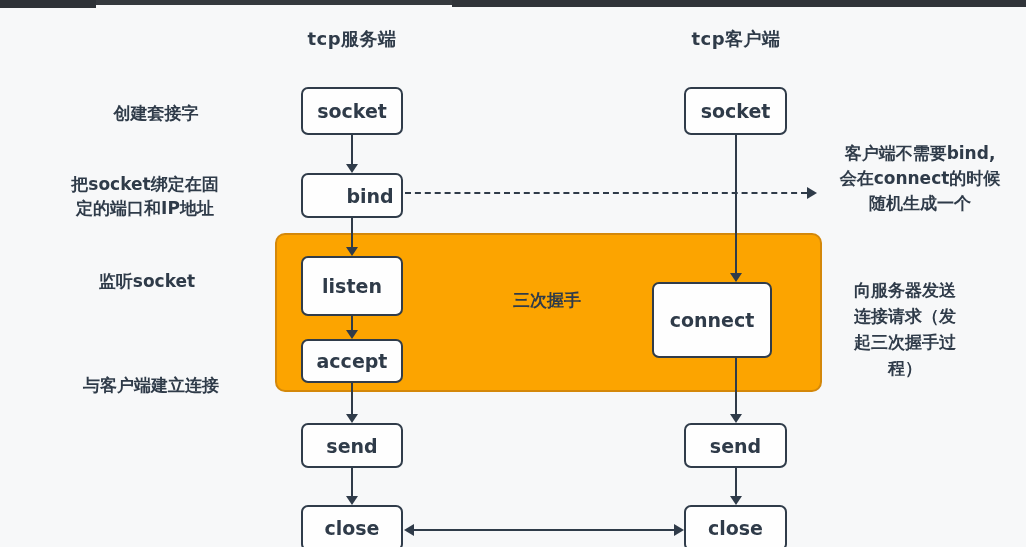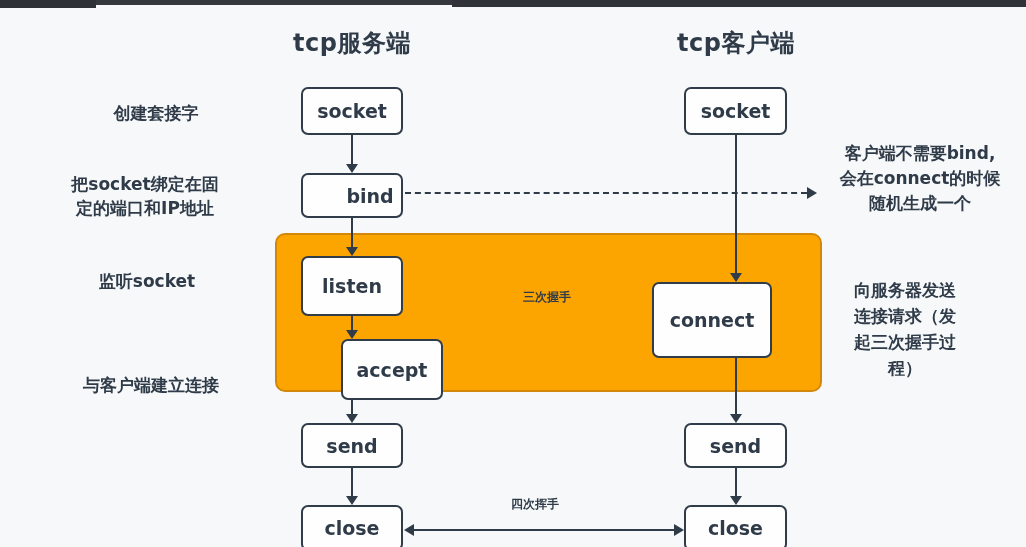--- a/index.html
+++ b/index.html
@@ -8,21 +8,21 @@
     background:#f7f8f9;
     font-family:"DejaVu Sans","Liberation Sans",sans-serif;
     color:#2f3b49;
   }
   .topstrip{position:absolute;left:0;top:0;width:1026px;height:5px;background:#35393e;}
   .topstrip-corner{position:absolute;left:0;top:0;width:96px;height:8px;background:#2e3237;}
   .topstrip-right{position:absolute;left:452px;top:0;width:574px;height:7px;background:#303439;}
 
   .col-title{
     position:absolute;width:140px;text-align:center;
-    font-size:24px;font-weight:bold;letter-spacing:.5px;
+    font-size:18px;font-weight:bold;letter-spacing:.5px;
   }
   .title-server{left:282px;top:27px;}
   .title-client{left:666px;top:27px;}
 
   .annot{
     position:absolute;text-align:center;font-weight:bold;font-size:17px;
     white-space:pre-line;line-height:24px;
   }
   .a1{left:61px;top:101px;width:190px;}
   .a2{left:45px;top:172px;width:200px;}
@@ -30,35 +30,35 @@
   .a4{left:46px;top:373px;width:210px;}
   .r1{left:818px;top:141px;width:204px;line-height:25px;}
   .r2{left:840px;top:277px;width:130px;line-height:26px;}
 
   .handshake-zone{
     position:absolute;left:275px;top:233px;width:547px;height:159px;
     background:#fca400;border:2px solid #d4880a;border-radius:10px;
     box-sizing:border-box;
   }
   .zone-label{
-    position:absolute;text-align:center;font-weight:bold;font-size:12px;
+    position:absolute;text-align:center;font-weight:bold;font-size:17px;
   }
   .hs{left:487px;top:289px;width:120px;}
   .wh{left:465px;top:496px;width:140px;}
 
   .node{
     position:absolute;width:102px;box-sizing:border-box;
     background:#fefefe;border:2px solid #303c4a;border-radius:7px;
     display:flex;align-items:center;justify-content:center;
     font-size:19px;font-weight:600;color:#2f3b49;
   }
   .s-socket{left:301px;top:87px;height:48px;}
   .s-bind  {left:301px;top:173px;height:45px;padding-left:36px;}
   .s-listen{left:301px;top:256px;height:60px;}
-  .s-accept{left:301px;top:339px;height:61px;margin-left:40px;}
+  .s-accept{left:301px;top:339px;height:44px;}
   .s-send  {left:301px;top:423px;height:45px;}
   .s-close {left:301px;top:505px;height:46px;}
   .c-socket {left:684px;top:87px;height:48px;width:103px;}
   .c-connect{left:652px;top:282px;height:76px;width:120px;}
   .c-send   {left:684px;top:423px;height:45px;width:103px;}
   .c-close  {left:684px;top:505px;height:46px;width:103px;}
 
   .vline{position:absolute;width:2px;background:#2f3b49;}
   .head-down{position:absolute;width:0;height:0;
     border-left:6px solid transparent;border-right:6px solid transparent;
@@ -112,21 +112,20 @@
   <div class="annot r1">客户端不需要bind,
 会在connect的时候
 随机生成一个</div>
   <div class="annot r2">向服务器发送
 连接请求（发
 起三次握手过
 程）</div>
 
   <div class="handshake-zone"></div>
   <div class="zone-label hs">三次握手</div>
-  <div class="zone-label wh">四次挥手</div>
 
   <div class="vline sv v1"></div>
   <div class="head-down sh h1"></div>
   <div class="vline sv v2"></div>
   <div class="head-down sh h2"></div>
   <div class="vline sv v3"></div>
   <div class="head-down sh h3"></div>
   <div class="vline sv v4"></div>
   <div class="head-down sh h4"></div>
   <div class="vline sv v5"></div>

